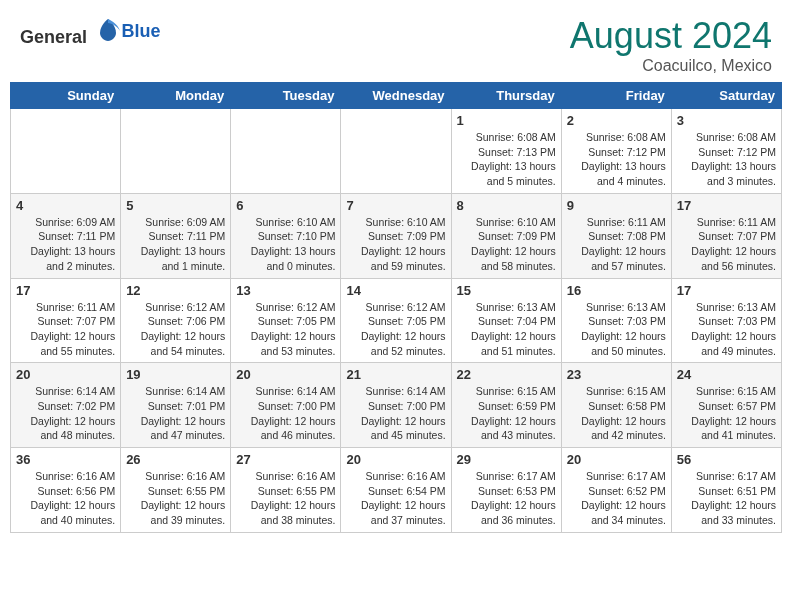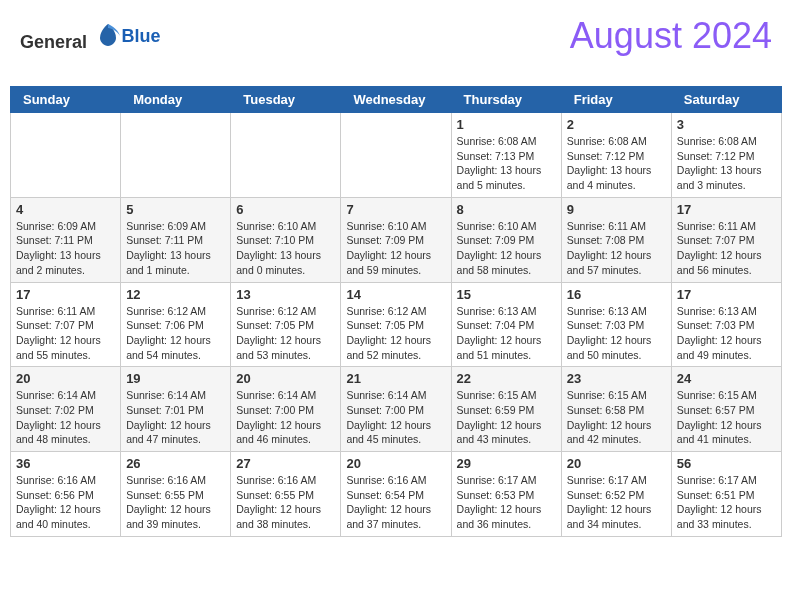--- a/index.html
+++ b/index.html
@@ -6,22 +6,22 @@
     body {
       font-family: Arial, sans-serif;
       background: #fff;
       width: 792px;
       min-height: 612px;
       padding: 10px;
     }
     .header {
       display: flex;
       justify-content: space-between;
-      align-items: center;
-      margin-bottom: 24px;
+      align-items: flex-start;
+      margin-bottom: 2px;
       padding: 5px 10px;
     }
     .logo {
       display: flex;
       align-items: center;
     }
     .logo-text-general {
       font-size: 18px;
       font-weight: bold;
       color: #333;
@@ -34,36 +34,36 @@
     .logo-icon {
       width: 28px;
       height: 28px;
       margin-left: 2px;
     }
     .title-block {
       text-align: right;
     }
     .month-title {
       font-size: 36px;
-      color: #8b5cf6;
+      color: #0f766e;
       font-weight: normal;
     }
     .location-title {
       font-size: 16px;
       color: #555;
     }
     .calendar {
       width: 100%;
       border-collapse: collapse;
     }
     .calendar th {
       background-color: #2563a8;
       color: #fff;
-      text-align: left;
-      padding: 5px 12px;
+      text-align: right;
+      padding: 5px 6px;
       font-size: 13px;
       border: 1px solid #2563a8;
     }
     .calendar td {
       border: 1px solid #ccc;
       vertical-align: top;
       padding: 4px 5px;
       width: calc(100% / 7);
       min-height: 80px;
       font-size: 11px;
@@ -76,20 +76,21 @@
     .day-number {
       font-weight: bold;
       font-size: 13px;
       margin-bottom: 2px;
       display: block;
     }
     .day-info {
       font-size: 10.5px;
       line-height: 1.4;
       color: #333;
+      text-align: right;
     }
     .empty-cell {
       background: #fff !important;
     }
   </style>
 </head>
 <body>
 
 <div class="header">
   <div class="logo">
@@ -99,20 +100,21 @@
         <path d="M14 4 C14 4, 22 10, 22 18 C22 22, 18 26, 14 26 C10 26, 6 22, 6 18 C6 10, 14 4, 14 4Z" fill="#2563a8"></path>
         <path d="M14 4 C14 4, 24 8, 26 16 C24 12, 18 8, 14 8Z" fill="#4a90d9"></path>
       </svg>
     </div>
     <div>
       <span class="logo-text-blue">Blue</span>
     </div>
   </div>
   <div class="title-block">
     <div class="month-title">August 2024</div>
+    <div class="location-title">Coacuilco, Mexico</div>
   </div>
 </div>
 
 <table class="calendar">
   <thead>
     <tr>
     <th>Sunday</th>
         <th>Monday</th>
         <th>Tuesday</th>
         <th>Wednesday</th>

